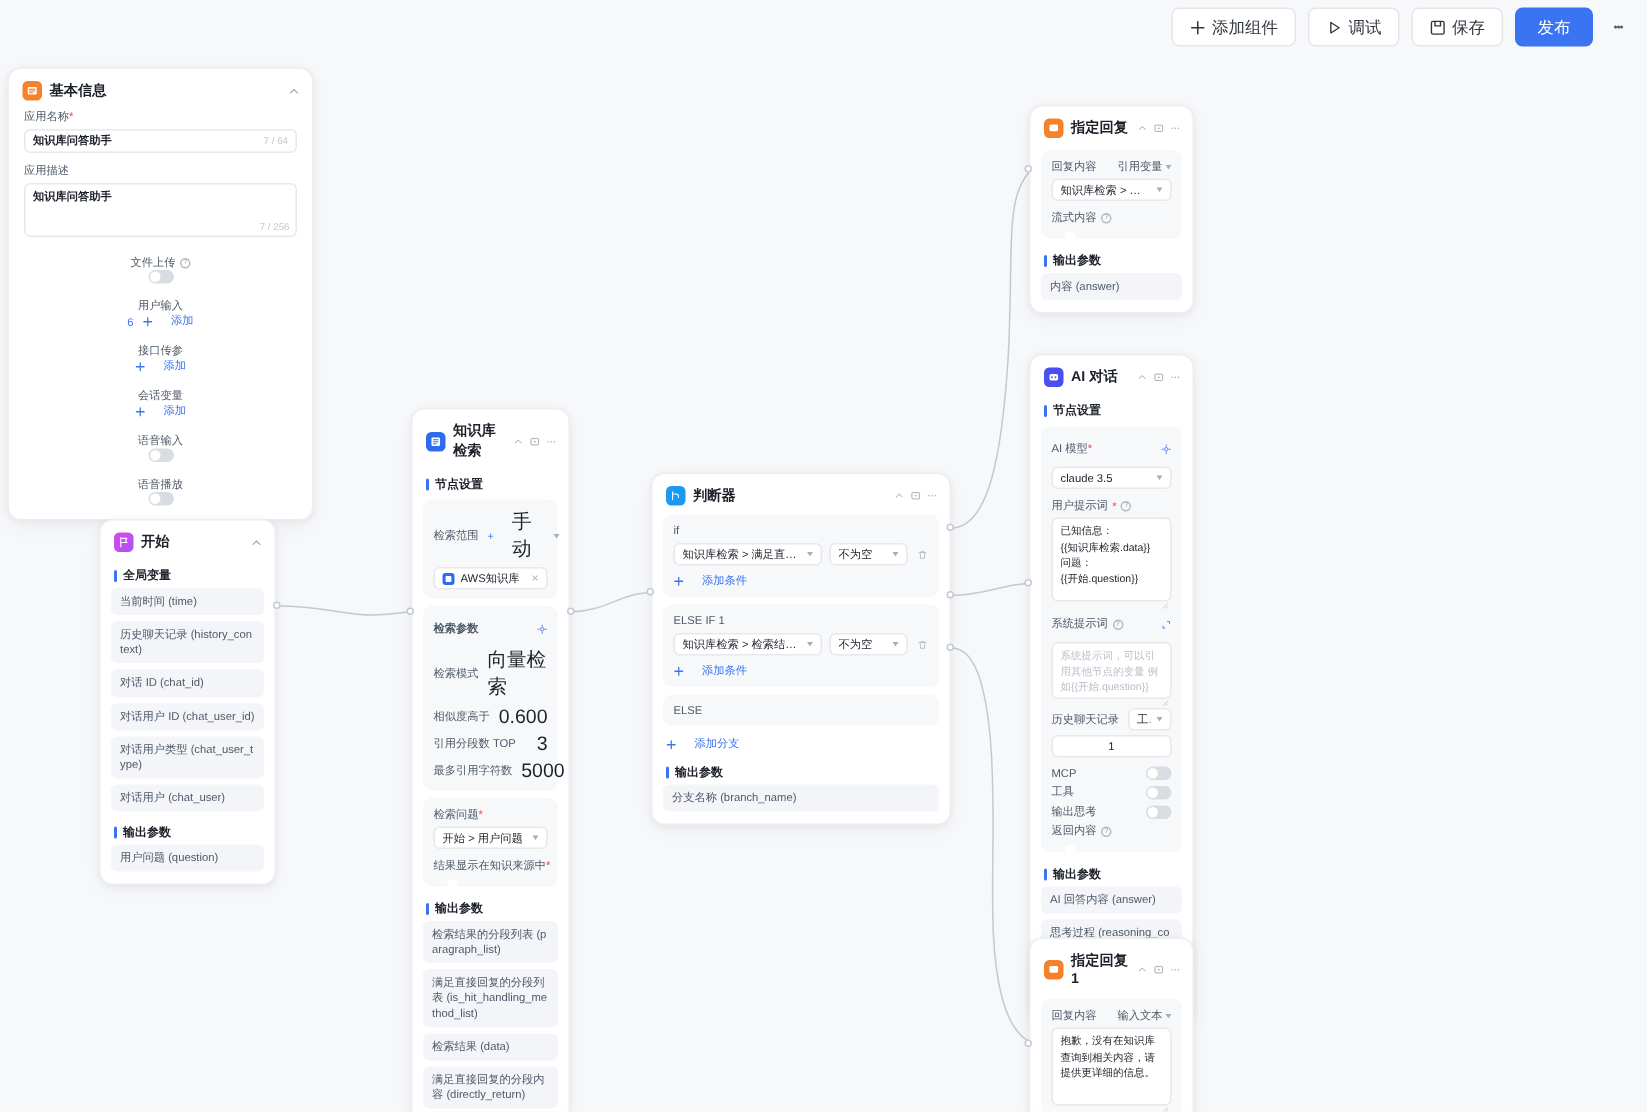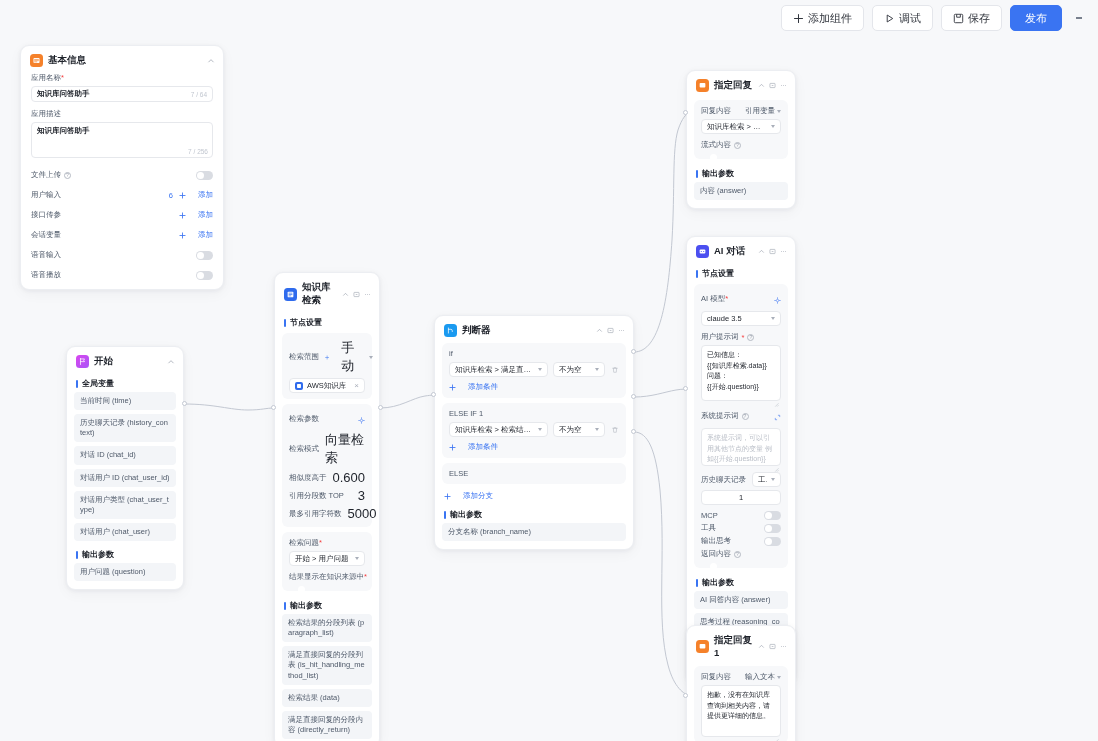--- a/index.html
+++ b/index.html
@@ -121,36 +121,36 @@
     padding: 4px 5px; font-size: 7px; color: #1d2129; line-height: 1.5;
     position: relative; white-space: pre-wrap; word-break: break-all; overflow: hidden;
   }
   .textarea.ph { color: #b9bec7; }
   .resize {
     position: absolute; right: 2px; bottom: 1px; width: 5px; height: 5px; color: #c6cad1;
   }
   .counter { font-size: 6.5px; color: #c2c7d0; }
 
   
-  #basic-panel { left: 20px; top: 45px; width: 204px; }
+  #basic-panel { left: 5px; top: 45px; width: 204px; }
   .bp-field { padding: 0 10px; margin-bottom: 7px; }
   .bp-label { font-size: 7.5px; color: #4e5969; margin-bottom: 3px; }
   .bp-input {
     border: 1px solid #e6e8ec; border-radius: 4px; background: #fff;
     display: flex; align-items: flex-end; justify-content: space-between;
     padding: 3px 5px; font-size: 7.5px; color: #1d2129;
   }
   .bp-input.h1 { height: 16px; align-items: center; }
   .bp-input.h2 { height: 36px; align-items: flex-start; position: relative; }
   .bp-input.h3 { height: 62px; align-items: flex-start; position: relative; }
   .bp-input .txt { line-height: 1.45; white-space: pre-wrap; word-break: break-all; padding-right: 3px; font-weight: bold; }
   .bp-input .cnt { position: absolute; right: 4px; bottom: 2px; font-size: 6.5px; color: #c2c7d0; }
   .bp-toggle-row {
     display: flex; align-items: center; justify-content: space-between;
-    padding: 5px 10px; font-size: 7.5px; color: #4e5969;
+    padding: 5px 10px; font-size: 7.5px; color: #4e5969; flex-direction: column;
   }
   .lbl-ico { display: flex; align-items: center; gap: 3px; }
   .add-grp { display: flex; align-items: center; gap: 6px; }
   .add-grp .num { color: #3a74f2; font-size: 7.5px; }
 
   
   #node-start      { left: 66px;  top: 346px; width: 118px; }
   #node-kb         { left: 274px; top: 272px; width: 106px; }
   #node-cond       { left: 434px; top: 315px; width: 200px; }
   #node-reply      { left: 686px; top: 70px;  width: 110px; }
@@ -387,21 +387,21 @@
               </svg>
           </span>
           <span class="grow">AWS知识库</span>
           <span class="xmark">×</span>
         </div>
       </div>
     </div>
 
     <div class="inner-box">
       <div class="fld-row">
-        <span class="fld-label" style="font-weight:normal">检索参数</span>
+        <span class="fld-label" style="font-weight:bold">检索参数</span>
         <span>
           <svg viewBox="0 0 12 12" width="7" height="7">
               <circle cx="6" cy="6" r="2" fill="none" stroke="#3a74f2" stroke-width="1"></circle>
               <path d="M6 1.2v1.4M6 9.4v1.4M1.2 6h1.4M9.4 6h1.4" stroke="#3a74f2" stroke-width="1" stroke-linecap="round"></path>
             </svg>
         </span>
       </div>
       <div class="fld-row">
         <span class="fld-label">检索模式</span>
         <span class="fld-value-inline">向量检索</span>

